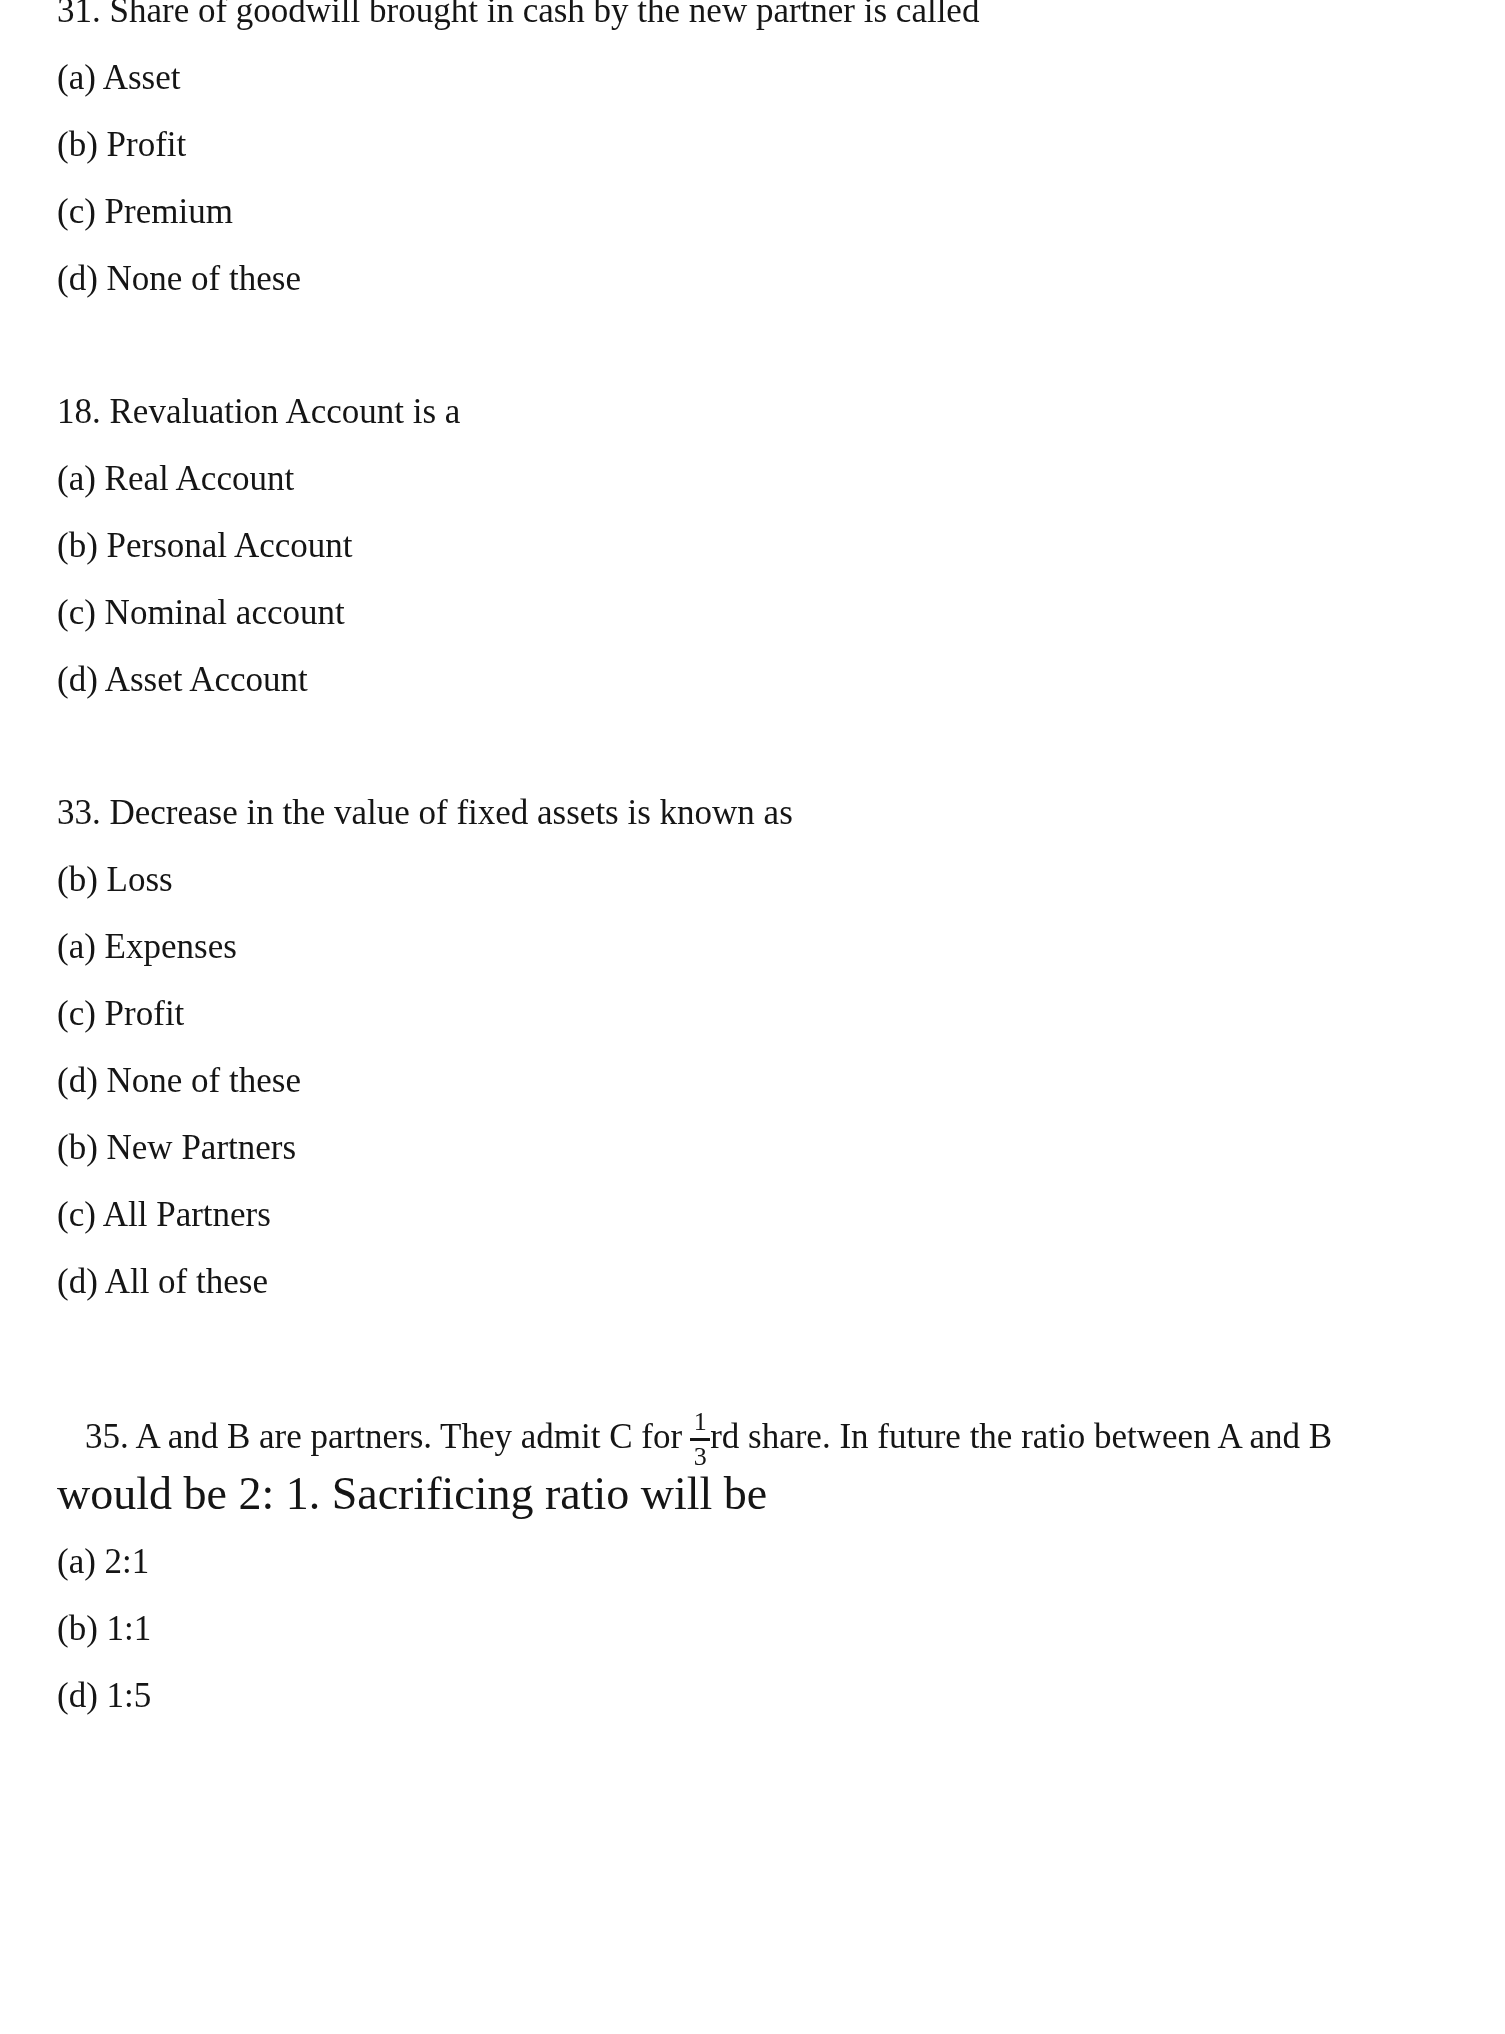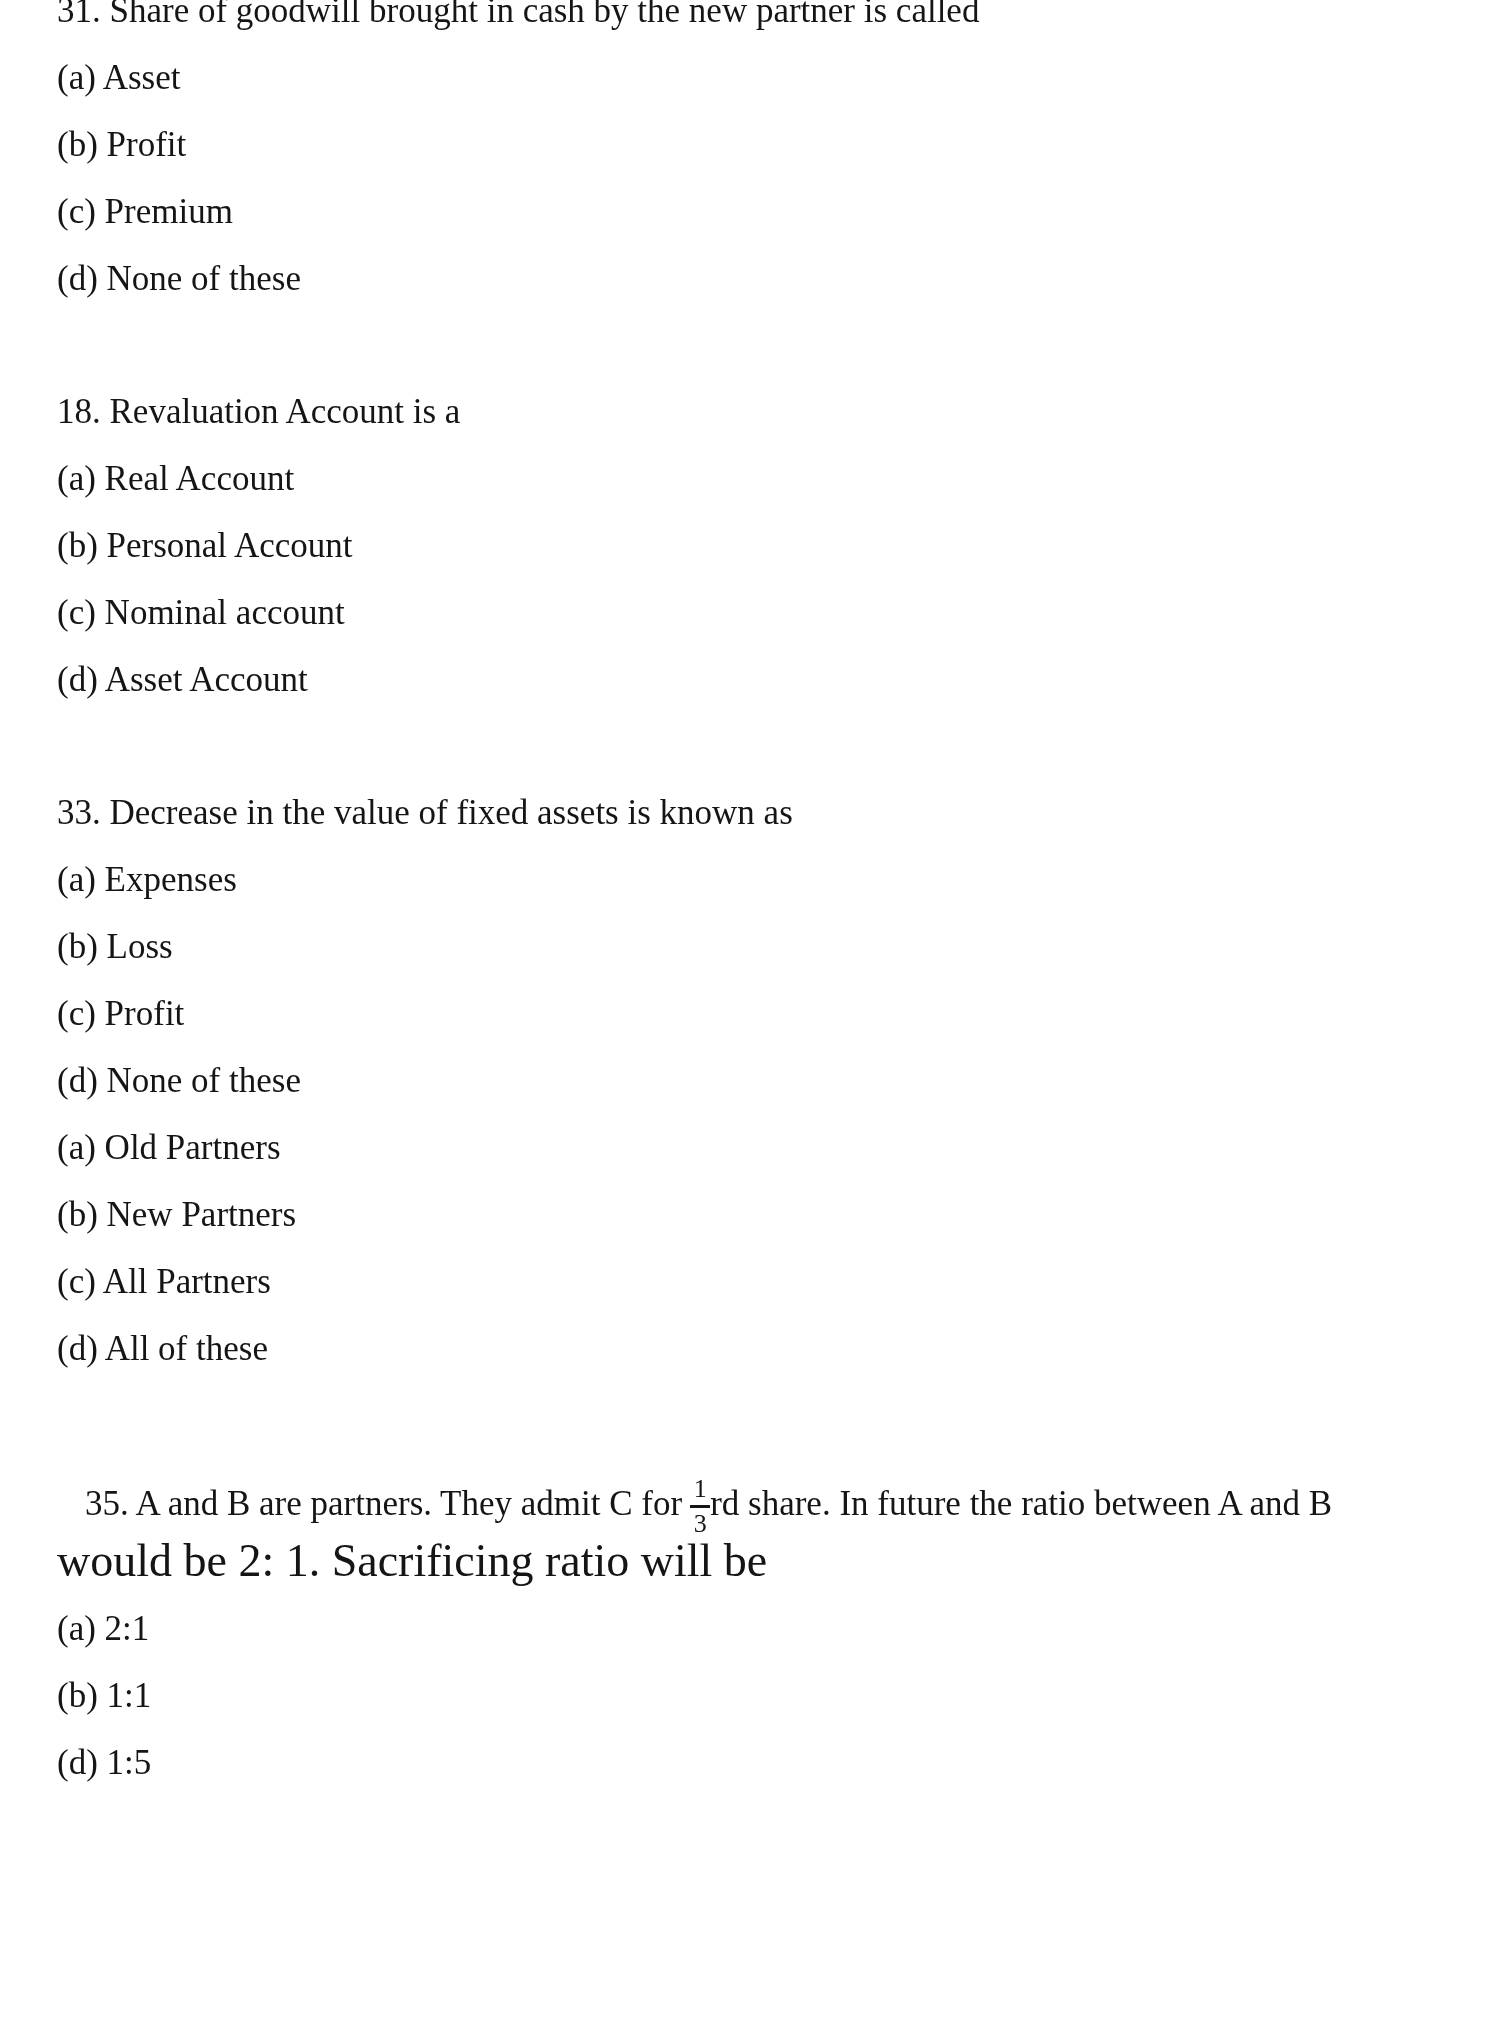--- a/index.html
+++ b/index.html
@@ -110,42 +110,38 @@
       <span>Asset Account</span>
     </div>
   </section>
 
   <section>
     <div class="line block-gap">
       <span>33.</span>
       <span>Decrease in the value of fixed assets is known as</span>
     </div>
     <div class="line">
+      <span>(b)</span>
+      <span>Loss</span>
+    </div>
+    <div class="line">
       <span>(a)</span>
       <span>Expenses</span>
-    </div>
-    <div class="line">
-      <span>(b)</span>
-      <span>Loss</span>
     </div>
     <div class="line">
       <span>(c)</span>
       <span>Profit</span>
     </div>
     <div class="line">
       <span>(d)</span>
       <span>None of these</span>
     </div>
   </section>
 
   <section>
-    <div class="line">
-      <span>(a)</span>
-      <span>Old Partners</span>
-    </div>
     <div class="line">
       <span>(b)</span>
       <span>New Partners</span>
     </div>
     <div class="line">
       <span>(c)</span>
       <span>All Partners</span>
     </div>
     <div class="line">
       <span>(d)</span>

